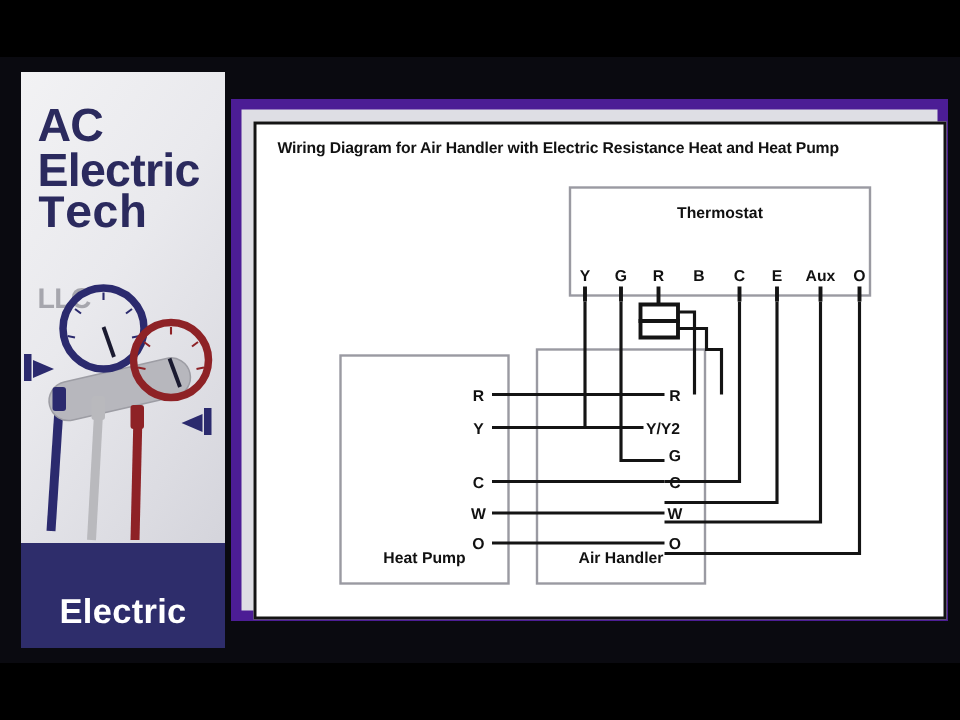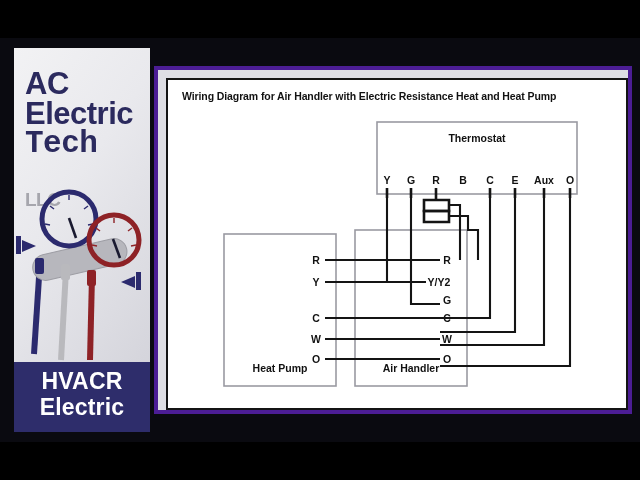--- a/index.html
+++ b/index.html
@@ -21,21 +21,21 @@
   #t-llc{top:114px;font-size:19px;line-height:19px;color:#a6a6ad;font-weight:bold;margin-top:28px;}
   #gauges{position:absolute;left:0;top:136px;width:136px;height:178px;}
   #banner{position:absolute;left:0;top:314px;width:136px;height:70px;background:#2e2d6b;}
   .bantxt{position:absolute;left:0;width:136px;text-align:center;color:#fff;font-size:23px;
           font-weight:bold;letter-spacing:.2px;}
   #b1{top:6px;}
   #b2{top:32px;}
 
   
   #panel{position:absolute;left:154px;top:66px;width:478px;height:348px;
-         background:#dedee4;border:4px solid #4c1d95;box-sizing:border-box;}
+         background:#dedee4;border:7px solid #4c1d95;box-sizing:border-box;}
   #sheet{position:absolute;left:8px;top:8px;width:462px;height:332px;background:#fff;
          border:2px solid #141414;box-sizing:border-box;}
   #title{position:absolute;left:14px;top:10px;font-size:10.5px;font-weight:bold;color:#121212;
          letter-spacing:-.1px;white-space:nowrap;}
   svg{position:absolute;left:0;top:0;}
   .bx{fill:#fff;stroke:#9a9aa2;stroke-width:1.6;}
   .wire{stroke:#141414;stroke-width:2.1;fill:none;stroke-linejoin:miter;}
   .wireT{stroke:#141414;stroke-width:2.6;fill:none;stroke-linejoin:miter;}
   .lbl{font-family:"Liberation Sans",sans-serif;font-size:10.5px;font-weight:bold;fill:#111;}
   .boxname{font-family:"Liberation Sans",sans-serif;font-size:10.5px;font-weight:bold;fill:#111;
@@ -95,21 +95,20 @@
             <path d="M118 44 l-4 3"></path>
             <path d="M82 44 l4 3"></path>
           <path d="M122 61 l-5 1"></path>
             <path d="M78 61 l5 1"></path>
         </g>
         <path d="M99 55 L106 74" stroke="#1a1a30" stroke-width="2.6" fill="none"></path>
       </svg>
     </div>
 
     <div id="banner">
-      <div class="bantxt" id="b1">HVACR</div>
       <div class="bantxt" id="b2">Electric</div>
     </div>
   </div>
 
   <div id="panel">
     <div id="sheet">
       <div id="title">Wiring Diagram for Air Handler with Electric Resistance Heat and Heat Pump</div>
 
       <svg width="458" height="328" viewBox="0 0 458 328">
 

